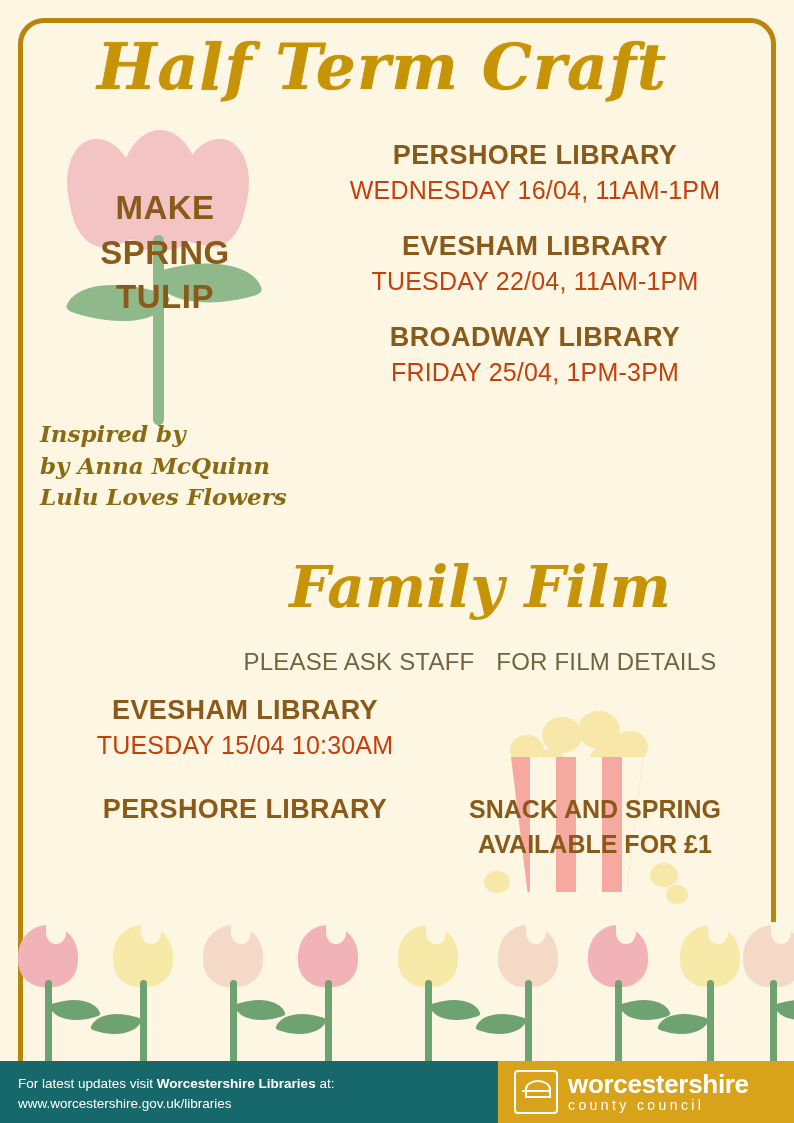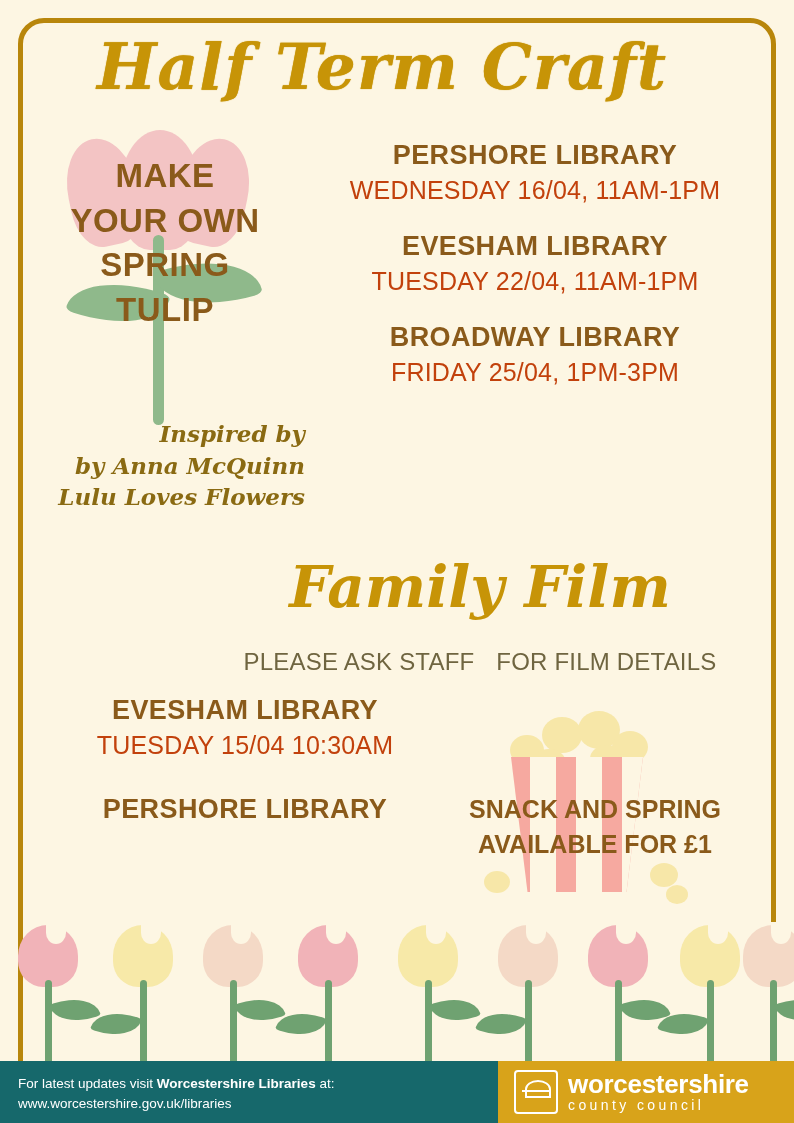--- a/index.html
+++ b/index.html
@@ -88,35 +88,35 @@
     width: 100px;
     height: 50px;
     background: #8fb98b;
     border-radius: 10% 100% 10% 100%;
     transform: rotate(-16deg);
   }
   
   .make-own {
     position: absolute;
     left: 40px;
-    top: 154px;
+    top: 186px;
     width: 250px;
     text-align: center;
     font-weight: bold;
     font-size: 33px;
     line-height: 1.35;
     color: #8a5a1a;
     letter-spacing: .5px;
   }
   .inspired {
     position: absolute;
     left: 40px;
     top: 418px;
     width: 265px;
-    text-align: right;
+    text-align: left;
     font-family: "DejaVu Serif", serif;
     font-style: italic;
     font-weight: bold;
     font-size: 23px;
     line-height: 1.38;
     color: #8a6a12;
   }
   
   .craft-sessions {
     position: absolute;
@@ -360,21 +360,20 @@
     <div class="petal p1"></div>
     <div class="petal p3"></div>
     <div class="petal p2"></div>
     <div class="stem"></div>
     <div class="leaf-l"></div>
     <div class="leaf-r"></div>
   </div>
 
   <div class="make-own">
     <div>MAKE</div>
-    <div>YOUR OWN</div>
     <div>SPRING</div>
     <div>TULIP</div>
   </div>
 
   <div class="inspired">
     <div>Inspired by</div>
     <div>by Anna McQuinn</div>
     <div>Lulu Loves Flowers</div>
   </div>
 

